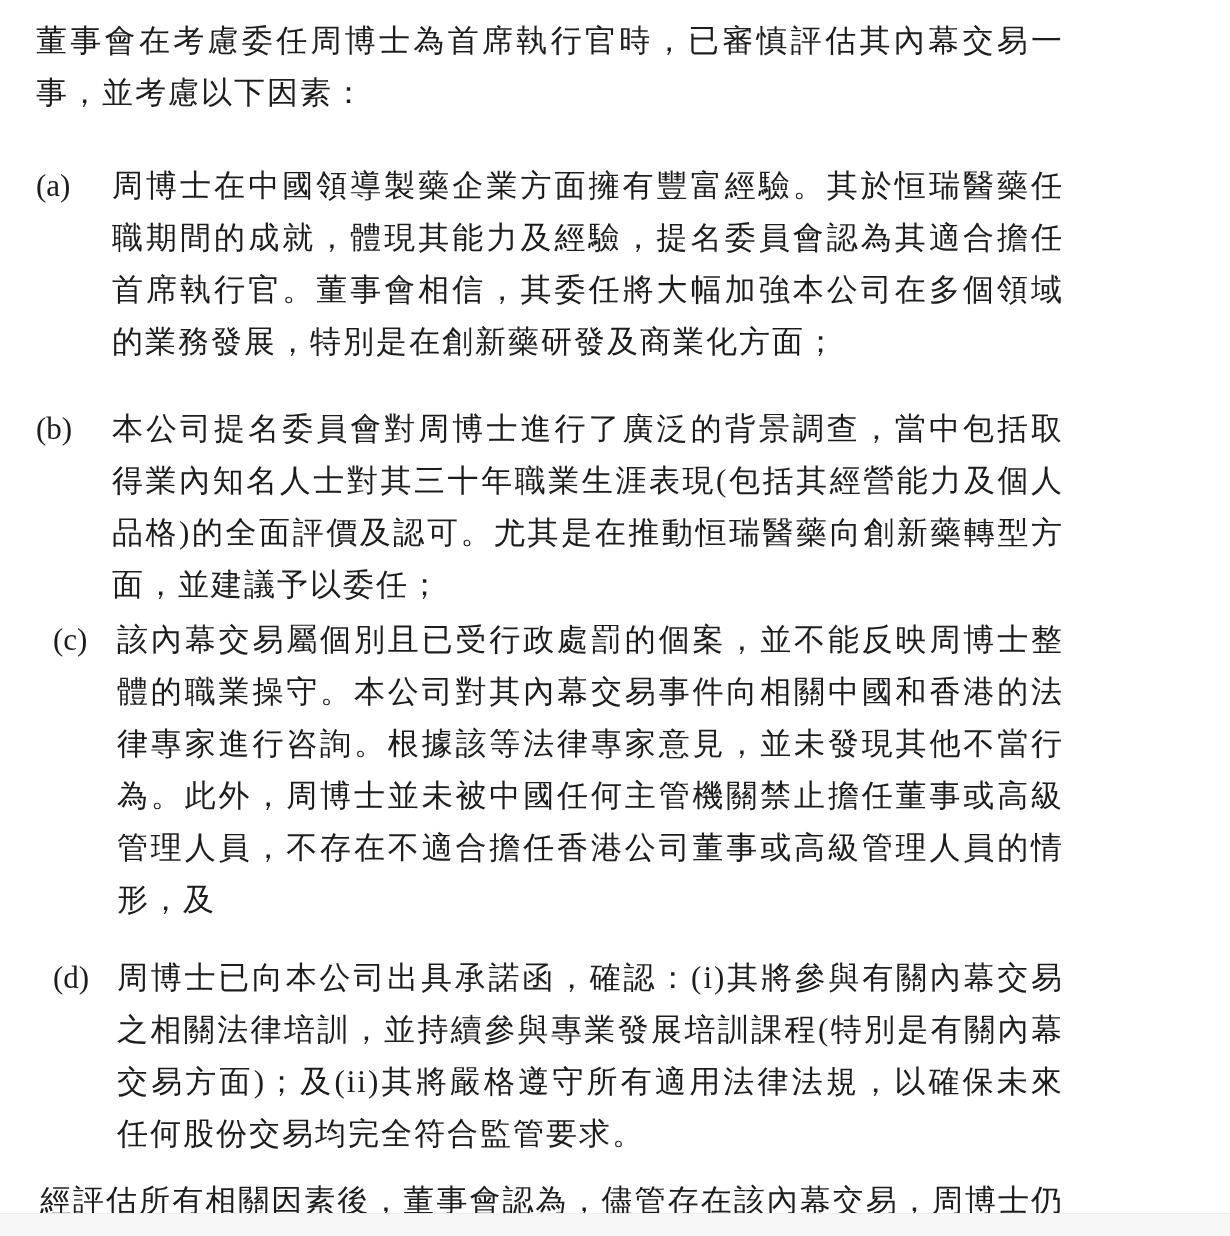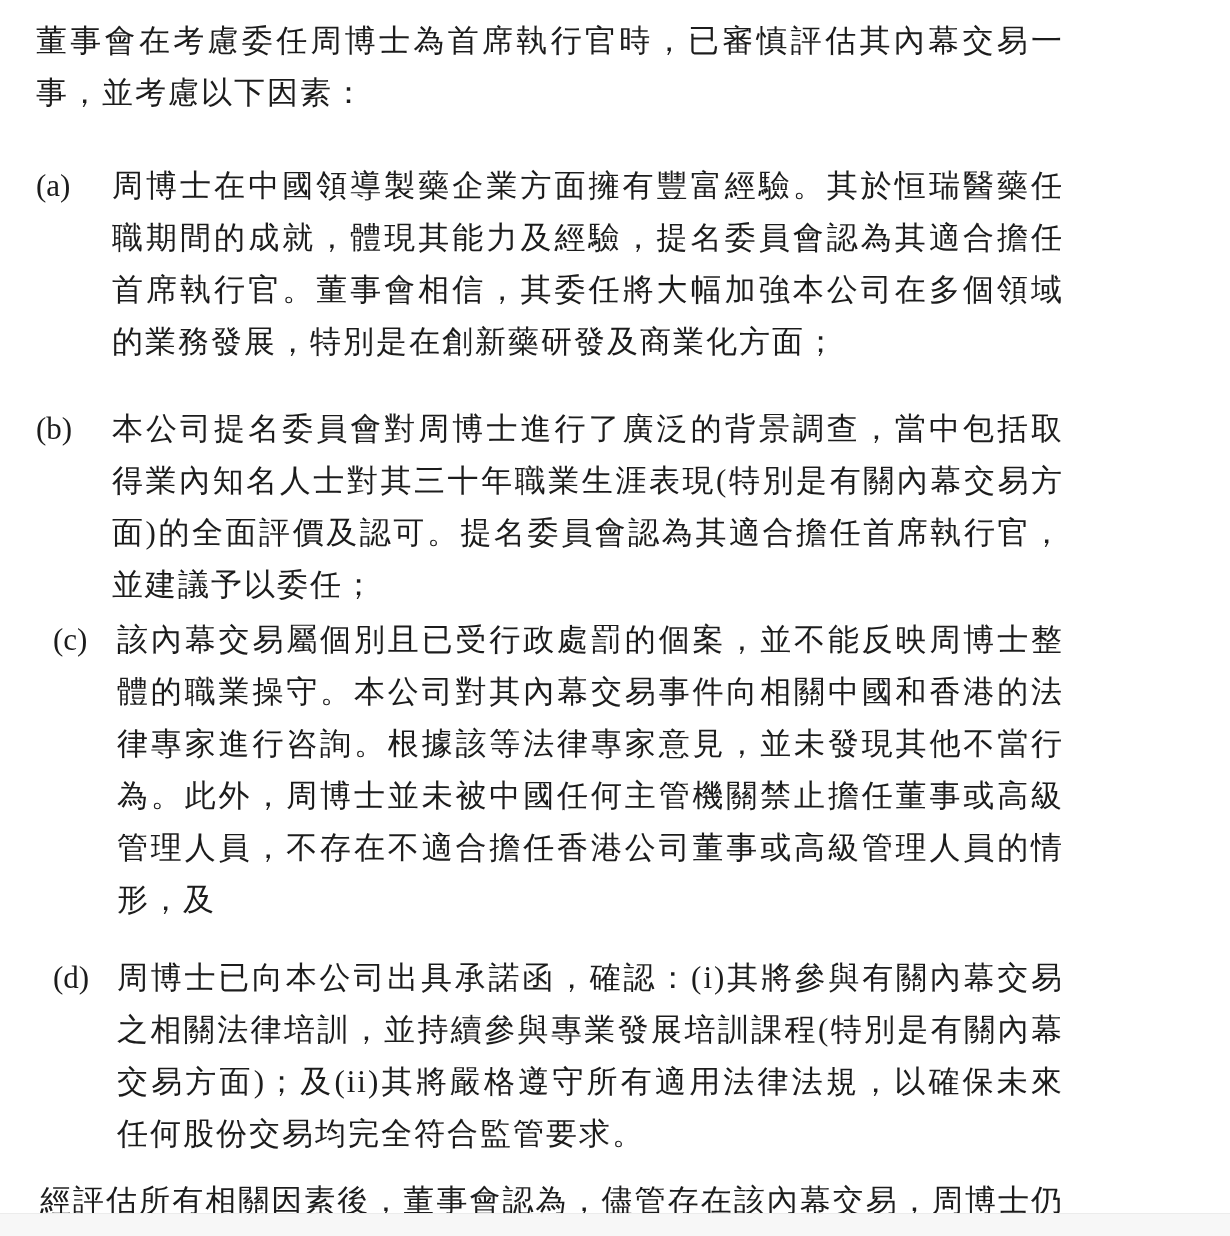--- a/index.html
+++ b/index.html
@@ -60,21 +60,21 @@
 
   <p class="intro">董事會在考慮委任周博士為首席執行官時，已審慎評估其內幕交易一事，並考慮以下因素：</p>
 
   <div class="list-item level-1 item-a">
     <span class="marker">(a)</span>
     <span class="item-text">周博士在中國領導製藥企業方面擁有豐富經驗。其於恒瑞醫藥任職期間的成就，體現其能力及經驗，提名委員會認為其適合擔任首席執行官。董事會相信，其委任將大幅加強本公司在多個領域的業務發展，特別是在創新藥研發及商業化方面；</span>
   </div>
 
   <div class="list-item level-1 item-b">
     <span class="marker">(b)</span>
-    <span class="item-text">本公司提名委員會對周博士進行了廣泛的背景調查，當中包括取得業內知名人士對其三十年職業生涯表現(特別是有關內幕交易方面)的全面評價及認可。提名委員會認為其適合擔任首席執行官，並建議予以委任；</span>
+    <span class="item-text">本公司提名委員會對周博士進行了廣泛的背景調查，當中包括取得業內知名人士對其三十年職業生涯表現(包括其經營能力及個人品格)的全面評價及認可。尤其是在推動恒瑞醫藥向創新藥轉型方面，並建議予以委任；</span>
   </div>
 
   <div class="list-item level-2 item-c">
     <span class="marker">(c)</span>
     <span class="item-text">該內幕交易屬個別且已受行政處罰的個案，並不能反映周博士整體的職業操守。本公司對其內幕交易事件向相關中國和香港的法律專家進行咨詢。根據該等法律專家意見，並未發現其他不當行為。此外，周博士並未被中國任何主管機關禁止擔任董事或高級管理人員，不存在不適合擔任香港公司董事或高級管理人員的情形，及</span>
   </div>
 
   <div class="list-item level-2 item-d">
     <span class="marker">(d)</span>
     <span class="item-text">周博士已向本公司出具承諾函，確認：(i)其將參與有關內幕交易之相關法律培訓，並持續參與專業發展培訓課程(特別是有關內幕交易方面)；及(ii)其將嚴格遵守所有適用法律法規，以確保未來任何股份交易均完全符合監管要求。</span>

